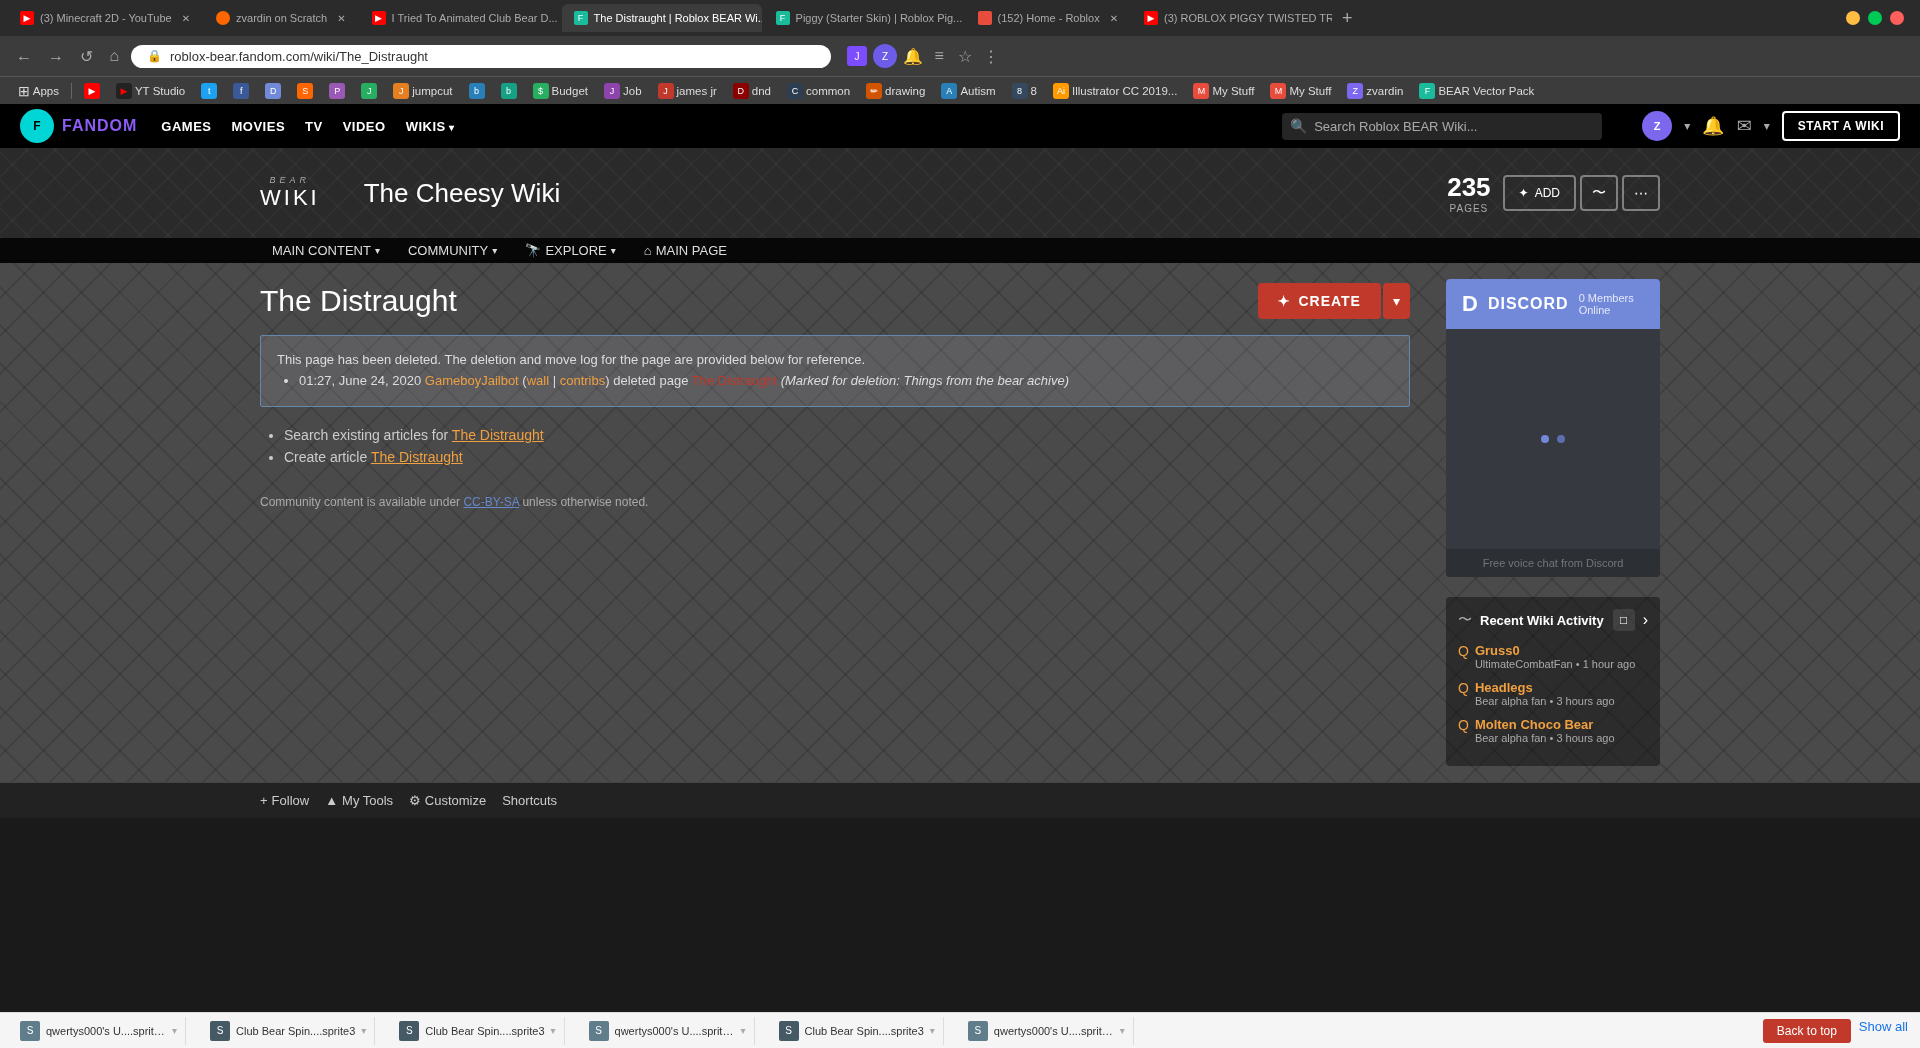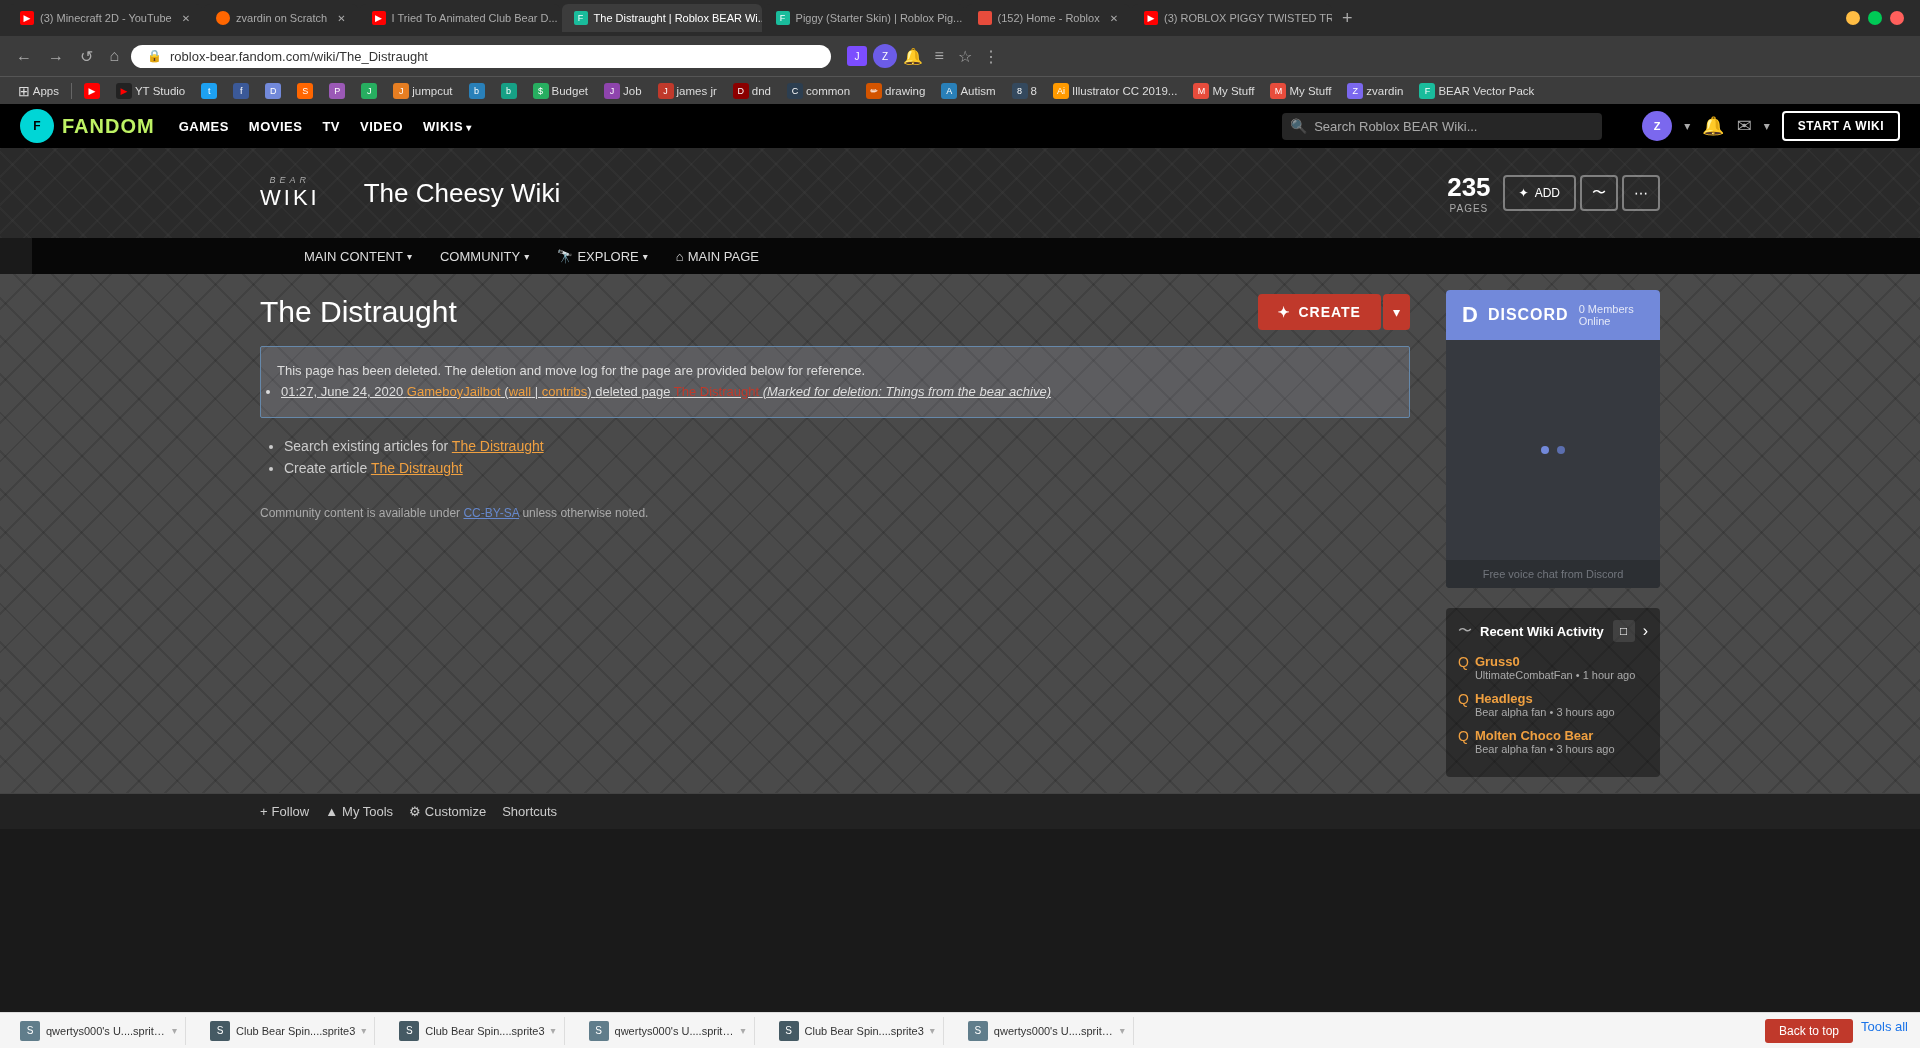--- a/index.html
+++ b/index.html
@@ -44,29 +44,29 @@
     .fandom-search-wrap { position: relative; display: flex; align-items: center; }
     .search-icon-wrap { position: absolute; left: 8px; color: rgba(255,255,255,0.6); font-size: 14px; }
     .fandom-right { display: flex; align-items: center; gap: 12px; margin-left: 16px; }
     .fandom-avatar { width: 30px; height: 30px; border-radius: 50%; background: #7b68ee; display: flex; align-items: center; justify-content: center; overflow: hidden; }
     .fandom-start-wiki { background: transparent; border: 2px solid #fff; color: #fff; padding: 6px 14px; border-radius: 4px; font-size: 12px; font-weight: bold; cursor: pointer; letter-spacing: 0.5px; }
 
     
     .wiki-header { background: #1a1a1a; background-image: repeating-linear-gradient(45deg, transparent, transparent 20px, rgba(0,0,0,0.1) 20px, rgba(0,0,0,0.1) 21px); min-height: 80px; display: flex; align-items: center; padding: 20px 260px; gap: 20px; position: relative; }
 
     
-    .wiki-subnav { background: rgba(0,0,0,0.6); height: 36px; display: flex; align-items: center; padding: 0 260px; gap: 4px; margin-left: 32px; }
+    .wiki-subnav { background: rgba(0,0,0,0.6); height: 25px; display: flex; align-items: center; padding: 0 260px; gap: 4px; }
     .wiki-subnav-item { color: #ddd; font-size: 13px; padding: 8px 12px; cursor: pointer; display: flex; align-items: center; gap: 4px; }
     .wiki-subnav-item.with-arrow::after { content: ' ▾'; font-size: 10px; }
     .create-btn { background: #c0392b; color: #fff; border: none; padding: 10px 20px; border-radius: 4px; font-size: 14px; font-weight: bold; letter-spacing: 1px; cursor: pointer; display: flex; align-items: center; gap: 8px; }
     .create-dropdown { background: #c0392b; color: #fff; border: none; padding: 10px 10px; border-radius: 4px; font-size: 14px; cursor: pointer; margin-left: 2px; }
 
     
     .deletion-notice { background: rgba(200, 200, 220, 0.15); border: 1px solid #6688aa; border-radius: 2px; padding: 14px 16px; margin-bottom: 20px; color: #ddd; font-size: 13px; line-height: 1.6; }
-    .deletion-notice ul { margin-left: 4px; text-decoration: underline; }
+    .deletion-notice ul { margin-left: 22px; }
     .deletion-notice a { color: #f0a040; text-decoration: none; }
 
     
     .discord-widget { background: #2c2f33; border-radius: 4px; overflow: hidden; margin-bottom: 20px; }
     .discord-header { background: #7289da; padding: 12px 16px; display: flex; align-items: center; gap: 10px; }
     .discord-body { height: 220px; background: #36393f; display: flex; align-items: center; justify-content: center; position: relative; }
     .discord-loading-dot { width: 8px; height: 8px; border-radius: 50%; background: #7289da; display: inline-block; margin: 0 2px; }
     .discord-footer { padding: 8px 12px; color: #72767d; font-size: 11px; text-align: center; background: #2c2f33; }
     .activity-item { margin-bottom: 10px; display: flex; align-items: flex-start; gap: 6px; }
     .bottom-bar-btn { background: none; border: none; color: #ccc; font-size: 13px; cursor: pointer; display: flex; align-items: center; gap: 4px; }
@@ -248,21 +248,21 @@
     <div class="bookmark-item">
       <span style="background:#1abc9c; color:white; width:16px;height:16px;border-radius:3px;display:inline-flex;align-items:center;justify-content:center;font-size:9px;">F</span>
       <span>BEAR Vector Pack</span>
     </div>
   </div>
 </div>
 
 <div class="fandom-nav">
   <div class="fandom-logo">
     <div style="width:34px;height:34px;background:#00d6d6;border-radius:50%;display:flex;align-items:center;justify-content:center;color:#000;font-weight:bold;font-size:12px;">F</div>
-    <span style="color:#bef264;font-weight:bold;font-size:20px;letter-spacing:1px;">FANDOM</span>
+    <span style="color:#8b5cf6;font-weight:bold;font-size:16px;letter-spacing:1px;">FANDOM</span>
   </div>
   <div class="fandom-nav-links">
     <span class="fandom-nav-link">GAMES</span>
     <span class="fandom-nav-link">MOVIES</span>
     <span class="fandom-nav-link">TV</span>
     <span class="fandom-nav-link">VIDEO</span>
     <span class="fandom-nav-link with-arrow">WIKIS</span>
   </div>
   <div class="fandom-search-wrap" style="flex:1;max-width:320px;margin-left:auto;">
     <span class="search-icon-wrap">🔍</span>
@@ -461,15 +461,15 @@
     <span style="color:#aaa;font-size:10px;cursor:pointer;">▾</span>
   </div>
   <div class="download-item">
     <div class="download-file-icon">S</div>
     <span class="download-name">qwertys000's U....sprite3</span>
     <span style="color:#aaa;font-size:10px;cursor:pointer;">▾</span>
   </div>
 
   <div class="download-bar-right">
     <button class="back-to-top-btn">Back to top</button>
-    <button class="show-all-btn">Tools all</button>
+    <button class="show-all-btn">Show all</button>
   </div>
 </div>
 
 </body></html>

